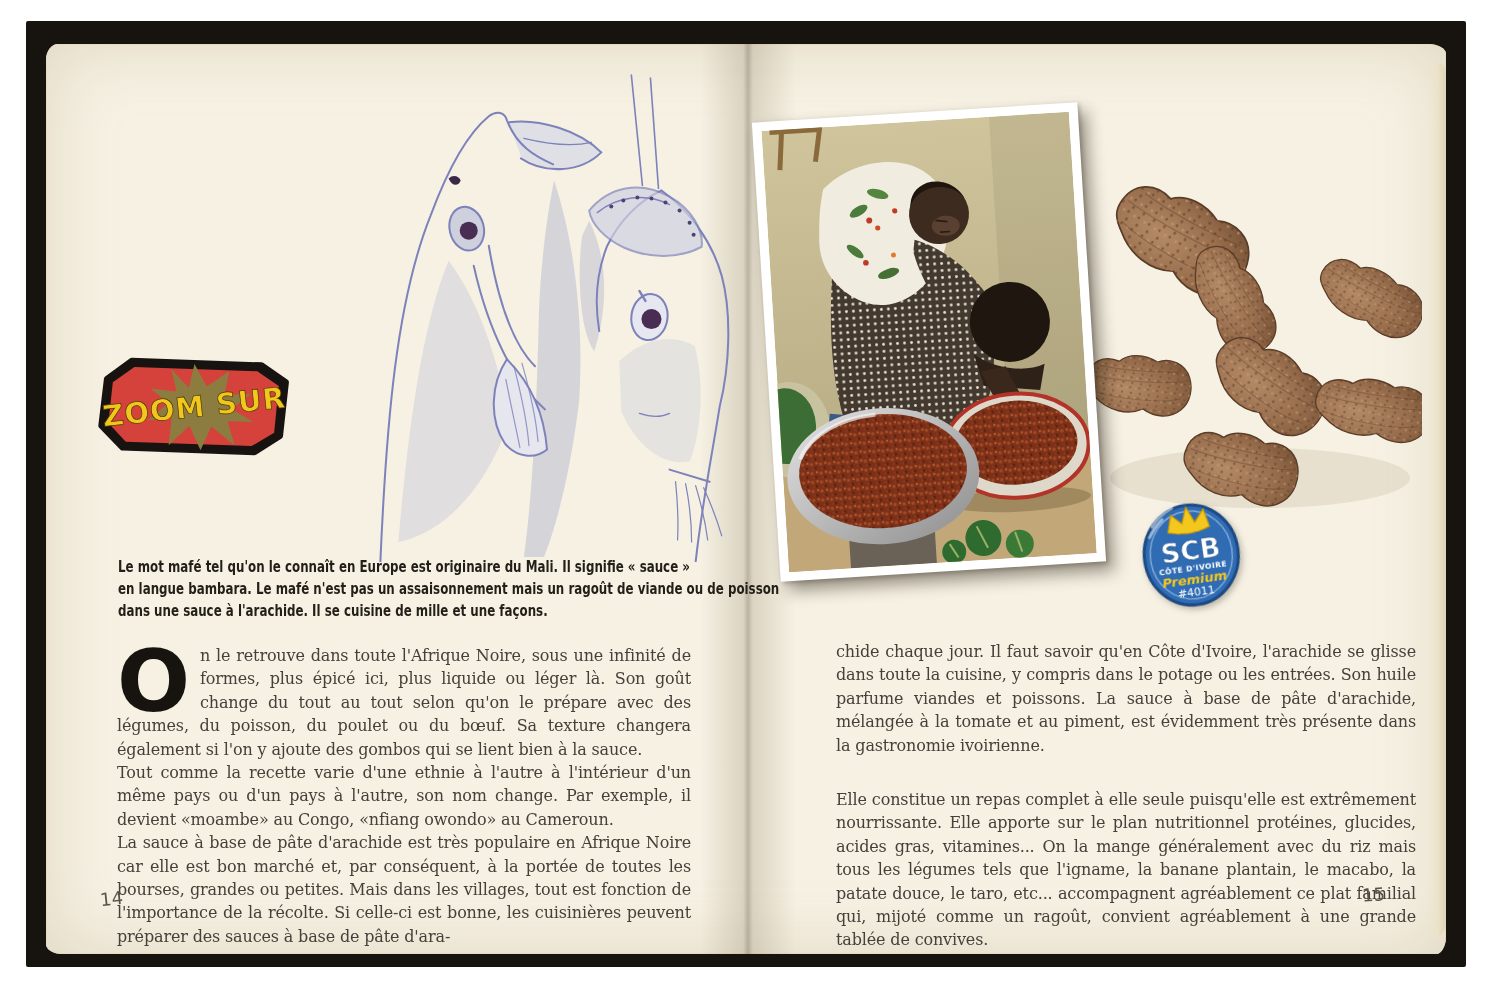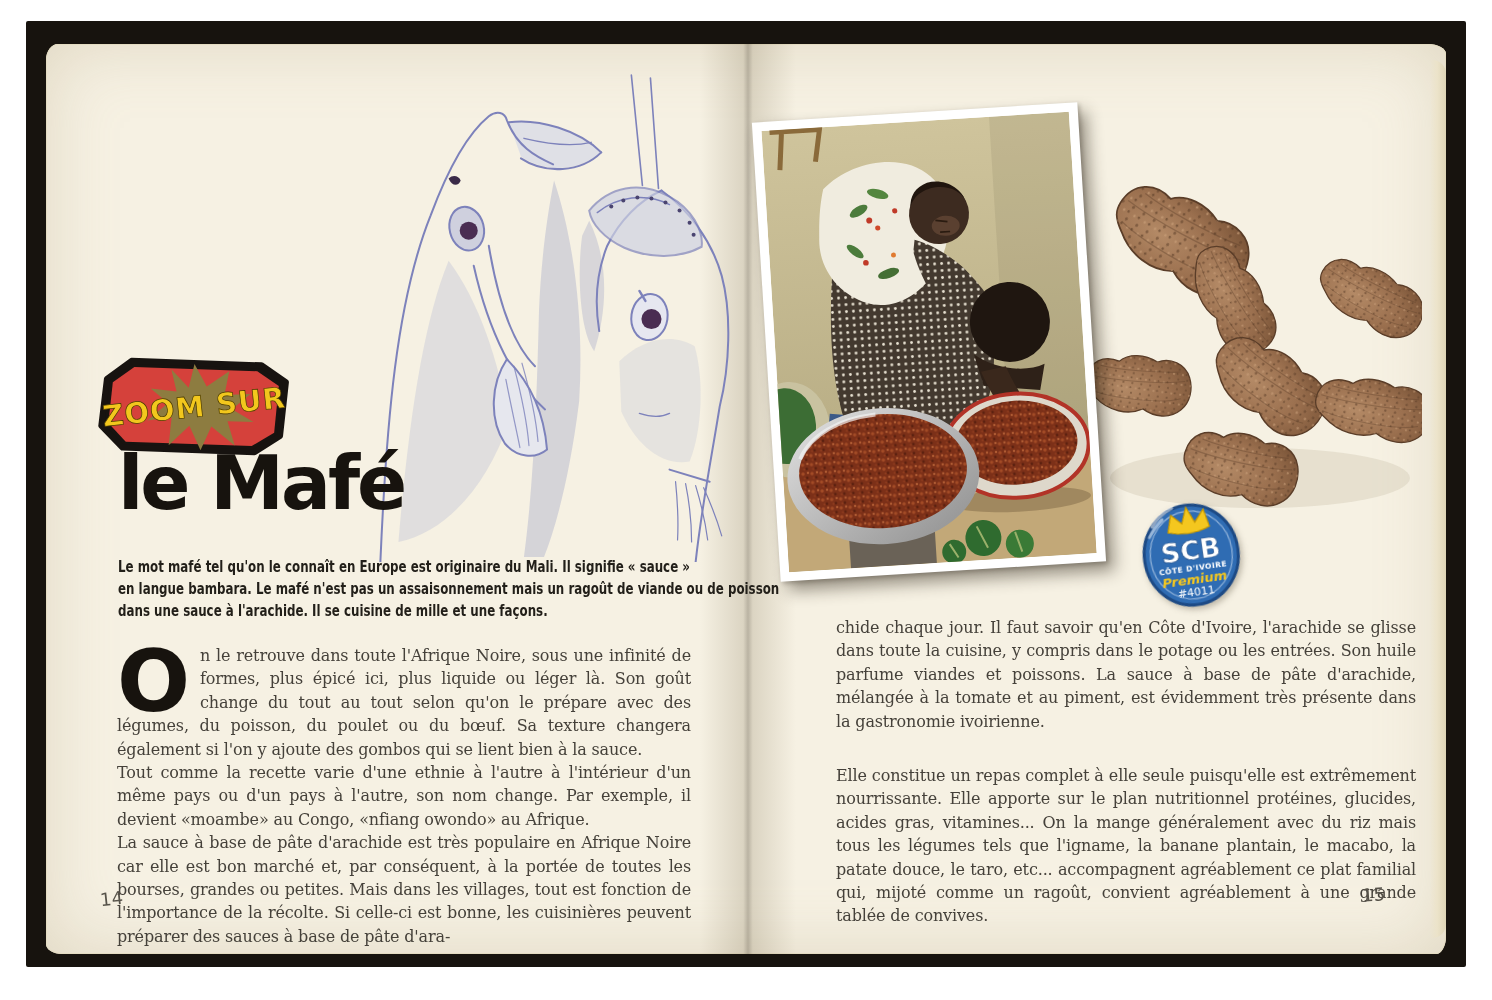--- a/index.html
+++ b/index.html
@@ -21,21 +21,21 @@
   .badge{position:absolute;left:98px;top:358px;width:192px;height:98px;transform:rotate(2deg);z-index:2;}
   .title{position:absolute;left:118px;top:446px;margin:0;font-size:74px;line-height:1;
          font-weight:bold;letter-spacing:-3px;color:#17130e;z-index:2;}
   .intro{position:absolute;left:118px;top:556px;width:780px;transform:scaleX(.79);transform-origin:left top;
          font-weight:bold;font-size:15px;line-height:22px;color:#221f19;z-index:2;}
   .intro span{display:block;white-space:nowrap;}
   .bodycol{position:absolute;font-family:"DejaVu Serif",serif;font-size:16px;line-height:23.4px;
            color:#45413a;text-align:justify;letter-spacing:-0.15px;z-index:2;}
   .bodycol p{margin:0;}
   #body-left{left:117px;top:644px;width:574px;}
-  #body-right{left:836px;top:616px;width:580px;}
+  #body-right{left:836px;top:640px;width:580px;}
   #body-right p + p{margin-top:31px;}
   .dropcap{float:left;font-family:"DejaVu Sans",sans-serif;font-weight:bold;font-size:86px;
            line-height:66px;margin:4px 10px 0 0;color:#17130e;}
   .pageno{position:absolute;font-size:18px;color:#57534a;z-index:2;font-family:"DejaVu Sans",sans-serif;}
   #pageno-14{left:100px;top:888px;transform:rotate(-6deg);}
   #pageno-15{left:1362px;top:884px;transform:rotate(-4deg);}
   
   .photo{position:absolute;left:766px;top:112px;width:308px;height:442px;background:#ffffff;
          padding:9px;transform:rotate(-3.6deg);transform-origin:center;
          box-shadow:8px 10px 16px rgba(40,30,18,.45),2px 2px 4px rgba(40,30,18,.25);z-index:3;}
@@ -102,31 +102,30 @@
     </g>
   </svg>
 
   <svg class="badge" viewBox="0 0 192 98">
     <polygon points="8,24 32,5 162,5 187,21 183,75 158,92 26,92 4,71" fill="#171310" stroke="#171310" stroke-width="6" stroke-linejoin="round"></polygon>
     <polygon points="14,27 35,11 158,11 180,25 177,72 155,86 29,86 11,68" fill="#d5413b"></polygon>
     <polygon points="95,6 108,28 130,12 126,36 152,34 134,50 156,62 130,62 138,86 114,68 104,92 92,68 72,88 74,60 50,64 70,46 52,32 78,34 72,12 90,30" fill="#8d7c40"></polygon>
     <text x="96" y="59" text-anchor="middle" transform="rotate(-8 96 48)" font-family="DejaVu Sans, sans-serif" font-weight="bold" font-size="29" fill="#f2c71d" stroke="#4a3a00" stroke-width="0.7" letter-spacing="1">ZOOM SUR</text>
   </svg>
 
-  <h1 class="title">le Mafé</h1>
 
   <div class="intro">
     <span>Le mot mafé tel qu'on le connaît en Europe est originaire du Mali. Il signifie « sauce »</span>
     <span>en langue bambara. Le mafé n'est pas un assaisonnement mais un ragoût de viande ou de poisson</span>
     <span>dans une sauce à l'arachide. Il se cuisine de mille et une façons.</span>
   </div>
 
   <div id="body-left" class="bodycol">
     <p><span class="dropcap">O</span><span>n le retrouve dans toute l'Afrique Noire, sous une infinité de formes, plus épicé ici, plus liquide ou léger là. Son goût change du tout au tout selon qu'on le prépare avec des légumes, du poisson, du poulet ou du bœuf. Sa texture changera également si l'on y ajoute des gombos qui se lient bien à la sauce.</span></p>
-    <p>Tout comme la recette varie d'une ethnie à l'autre à l'intérieur d'un même pays ou d'un pays à l'autre, son nom change. Par exemple, il devient «moambe» au Congo, «nfiang owondo» au Afrique.</p>
+    <p>Tout comme la recette varie d'une ethnie à l'autre à l'intérieur d'un même pays ou d'un pays à l'autre, son nom change. Par exemple, il devient «moambe» au Congo, «nfiang owondo» au Cameroun.</p>
     <p>La sauce à base de pâte d'arachide est très populaire en Afrique Noire car elle est bon marché et, par conséquent, à la portée de toutes les bourses, grandes ou petites. Mais dans les villages, tout est fonction de l'importance de la récolte. Si celle-ci est bonne, les cuisinières peuvent préparer des sauces à base de pâte d'ara-</p>
   </div>
 
   <div id="pageno-14" class="pageno">14</div>
 
   <svg class="peanuts" viewBox="0 0 342 382">
     <defs>
       <radialGradient id="pnG" cx="40%" cy="35%" r="75%">
         <stop offset="0%" stop-color="#b48a66"></stop>
         <stop offset="60%" stop-color="#9a6f4e"></stop>

